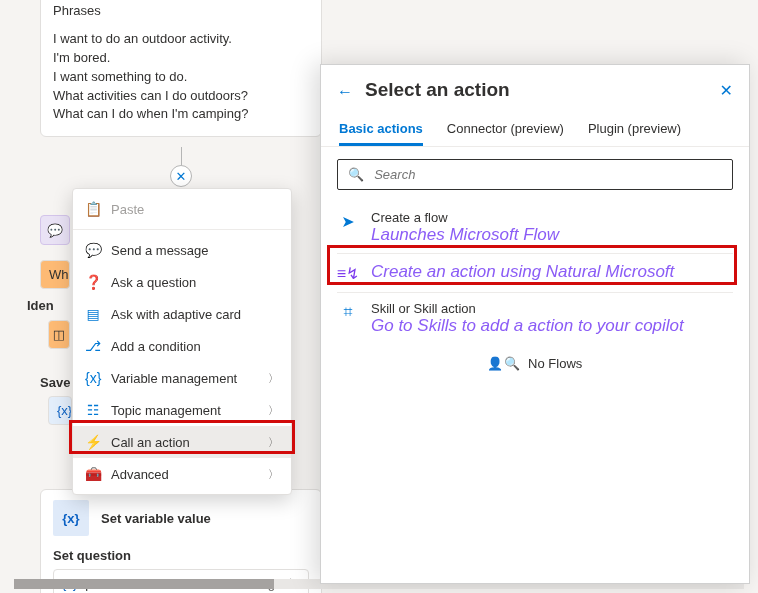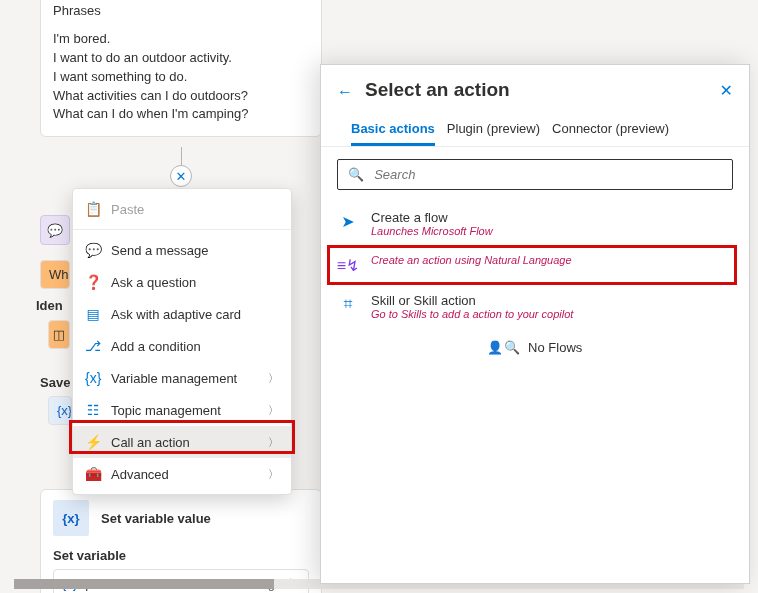--- a/index.html
+++ b/index.html
@@ -138,22 +138,22 @@
   .panel-header {
     display:flex; align-items:center;
     gap:12px;
     padding:14px 16px 8px;
   }
   .panel-back { color:#0078d4; font-size:16px; cursor:pointer; }
   .panel-title { font-size:19px; font-weight:600; }
   .panel-close { margin-left:auto; color:#0078d4; font-size:16px; cursor:pointer; }
 
   .tabs {
-    display:flex; gap:12px;
-    padding:6px 30px 0;
+    display:flex; gap:24px;
+    padding:6px 18px 0;
     font-size:13px;
   }
   .tab { padding:6px 0 10px; cursor:pointer; color:#323130; }
   .tab.active { color:#0078d4; font-weight:600; position:relative; }
   .tab.active::after {
     content:""; position:absolute; left:0; right:0; bottom:0;
     height:3px; background:#0078d4;
   }
   .tab-underline { height:1px; background:#edebe9; margin:0 0 12px; }
 
@@ -168,21 +168,21 @@
 
   .action-list { padding:0 0 8px; }
   .action-row {
     display:flex; gap:12px;
     padding:8px 16px;
     cursor:pointer;
   }
   .action-row .aic { width:22px; height:22px; flex:none; display:flex; align-items:center; justify-content:center; font-size:16px; }
   .action-row .amain { flex:1; }
   .action-row .atitle { font-weight:400; }
-  .action-row .adesc { color:#be185d; font-style:italic; font-size:11px; }
+  .action-row .adesc { color:#8b5cf6; font-style:italic; font-size:17px; }
   .row-sep { height:1px; background:#edebe9; margin:0 16px; }
 
   .no-flows {
     display:flex; align-items:center; justify-content:center;
     gap:8px; color:#323130; padding:12px 0 4px;
     font-size:13px;
   }
   .no-flows .nfic { color:#0078d4; }
 
   .action-highlight {
@@ -201,36 +201,36 @@
     width:260px;
     background:#a5a2a0;
   }
 </style>
 </head>
 <body>
 
 <div class="phrases-card">
   <div class="phrases-title">Phrases</div>
   <div class="phrases-list">
+    <div>I want to do an outdoor activity.</div>
     <div>I'm bored.</div>
-    <div>I want to do an outdoor activity.</div>
     <div>I want something to do.</div>
     <div>What activities can I do outdoors?</div>
     <div>What can I do when I'm camping?</div>
   </div>
 </div>
 
 <div class="connector"></div>
 <div class="close-circle">✕</div>
 
 <div class="faded-chip purple truncate-left" style="left:40px; top:215px; width:30px; height:30px; display:flex; align-items:center; justify-content:center;">
   <span style="color:#7a52c7;">💬</span>
 </div>
 <div class="faded-chip truncate-left" style="left:40px; top:260px; width:30px;">Wh</div>
-<div class="truncate-left" style="position:absolute; left:36px; top:298px; width:30px; font-weight:600;">Iden</div>
+<div class="truncate-left" style="position:absolute; left:27px; top:298px; width:30px; font-weight:600;">Iden</div>
 <div class="faded-chip truncate-left" style="left:48px; top:320px; width:22px; display:flex; align-items:center; justify-content:center;">◫</div>
 <div class="truncate-left" style="position:absolute; left:40px; top:375px; width:32px; font-weight:600;">Save</div>
 <div class="faded-chip bluebox truncate-left" style="left:48px; top:396px; width:24px; text-align:center;">{x}</div>
 
 <div class="ctx-menu">
   <div class="ctx-item disabled">
     <span class="ic">📋</span>
     <span>Paste</span>
   </div>
   <div class="ctx-sep"></div>
@@ -272,39 +272,39 @@
   </div>
 </div>
 
 <div class="ctx-highlight" style="left:69px; top:420px; width:226px; height:34px;"></div>
 
 <div class="setvar-card">
   <div class="setvar-top">
     <div class="setvar-icon">{x}</div>
     <div class="setvar-title">Set variable value</div>
   </div>
-  <div class="setvar-label">Set variable</div>
+  <div class="setvar-label">Set question</div>
   <div class="var-chip">
     <span class="vx">{x}</span>
     <span>productName</span>
     <span class="vtype">string</span>
     <span class="var-chr">〉</span>
   </div>
 </div>
 
 <div class="panel">
   <div class="panel-header">
     <span class="panel-back">←</span>
     <span class="panel-title">Select an action</span>
     <span class="panel-close">✕</span>
   </div>
   <div class="tabs">
     <div class="tab active">Basic actions</div>
+    <div class="tab">Connector (preview)</div>
     <div class="tab">Plugin (preview)</div>
-    <div class="tab">Connector (preview)</div>
   </div>
   <div class="tab-underline"></div>
 
   <div class="search-wrap">
     <div class="search">
       <span style="color:#0078d4;">🔍</span>
       <input placeholder="Search" style="">
     </div>
   </div>
 
@@ -314,21 +314,21 @@
       <div class="amain">
         <div class="atitle">Create a flow</div>
         <div class="adesc">Launches Microsoft Flow</div>
       </div>
     </div>
     <div class="row-sep"></div>
 
     <div class="action-row">
       <div class="aic" style="color:#7c3aed;">≡↯</div>
       <div class="amain">
-        <div class="adesc">Create an action using Natural Language</div>
+        <div class="adesc">Create an action using Natural Microsoft</div>
       </div>
     </div>
     <div class="row-sep"></div>
 
     <div class="action-row">
       <div class="aic" style="color:#0078d4;">⌗</div>
       <div class="amain">
         <div class="atitle">Skill or Skill action</div>
         <div class="adesc">Go to Skills to add a action to your copilot</div>
       </div>

